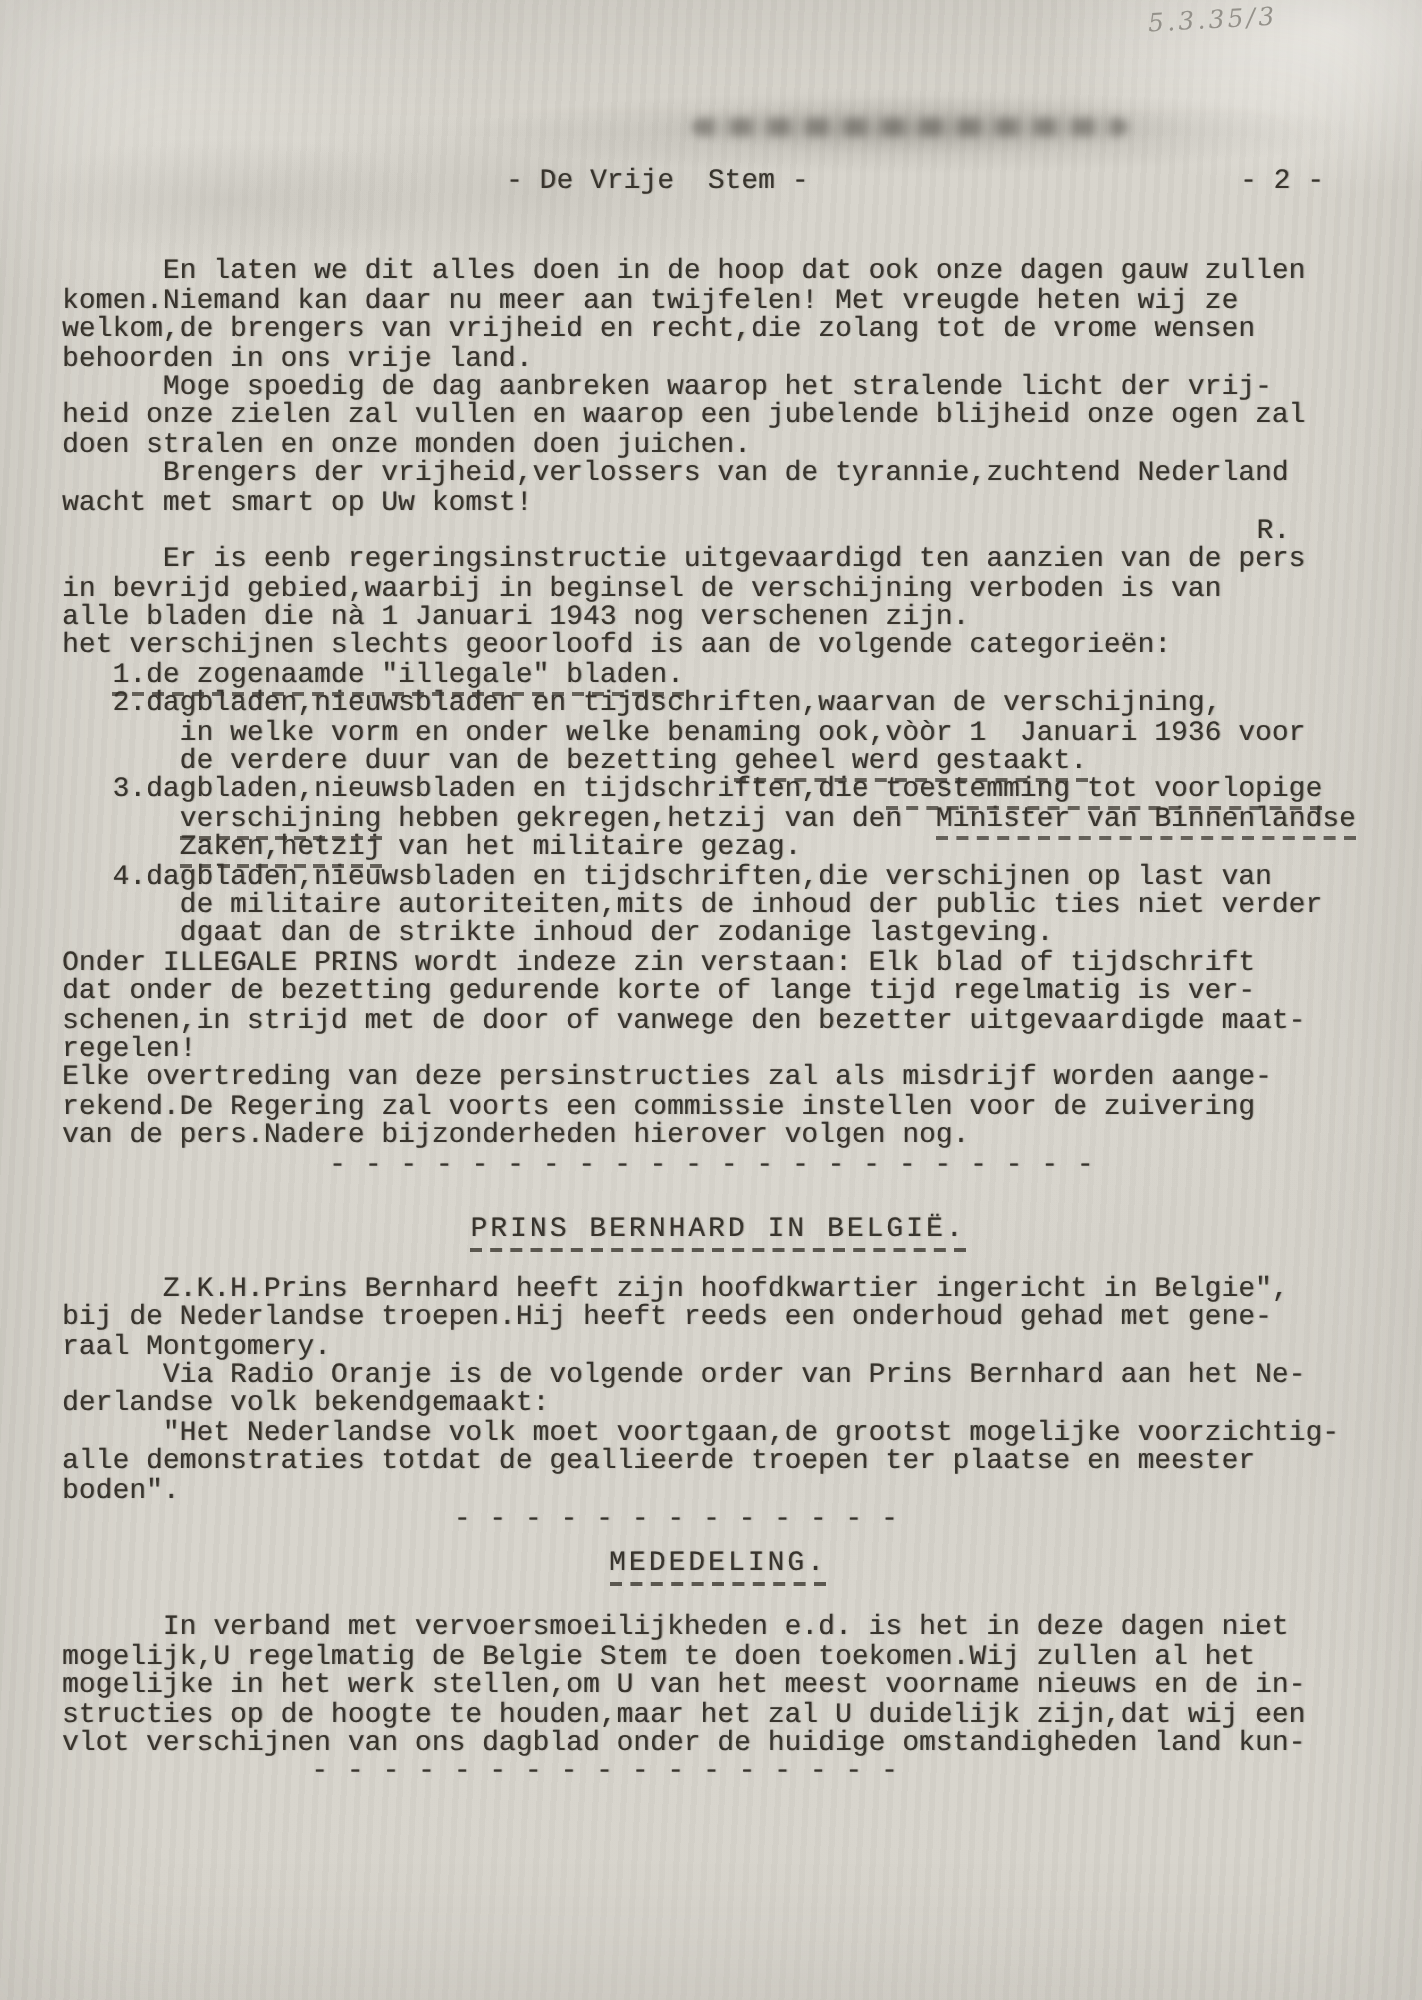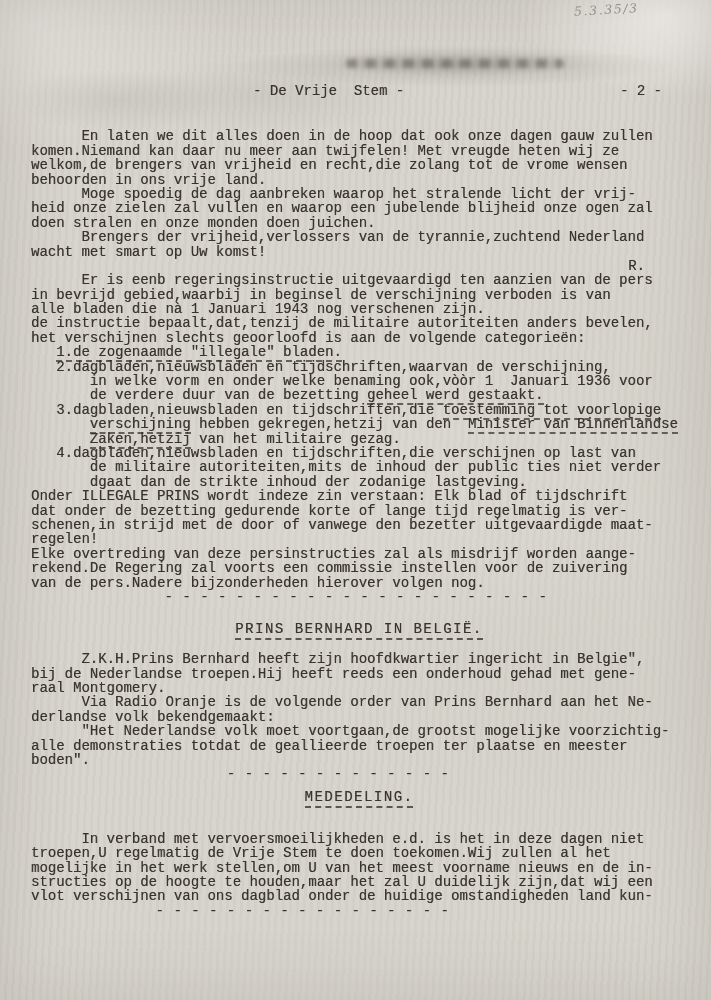--- a/index.html
+++ b/index.html
@@ -40,21 +40,21 @@
     text-shadow:0.4px 0.2px 0.6px rgba(56,52,45,.5);}
   .header-row{position:relative;height:14.4px;margin-bottom:31px;}
   .doc-title{position:absolute;left:222px;white-space:pre;}
   .page-num{position:absolute;left:589px;white-space:pre;}
   .line{white-space:pre;height:14.4px;}
   .u{border-bottom:2px dashed rgba(55,51,44,.72);}
   .right-line{text-align:right;padding-right:42px;}
   .heading{text-align:center;margin:2px 0 8px;height:16px;}
   .heading .hx{border-bottom:2px dashed rgba(55,51,44,.78);letter-spacing:1.5px;padding-bottom:1px;}
   .h-bernhard{margin-top:18px;margin-bottom:14px;}
-  .h-mededeling{margin-top:8px;margin-bottom:26px;}
+  .h-mededeling{margin-top:8px;margin-bottom:16px;}
   .dashes{letter-spacing:.5px;}
 </style>
 </head>
 <body>
 
 <div class="page">
   <div class="smudge-halo"></div>
   <div class="smudge"></div>
   <div class="annotation">5.3.35/3</div>
 
@@ -70,21 +70,20 @@
         <div class="line">behoorden in ons vrije land.</div>
         <div class="line">      Moge spoedig de dag aanbreken waarop het stralende licht der vrij-</div>
         <div class="line">heid onze zielen zal vullen en waarop een jubelende blijheid onze ogen zal</div>
         <div class="line">doen stralen en onze monden doen juichen.</div>
         <div class="line">      Brengers der vrijheid,verlossers van de tyrannie,zuchtend Nederland</div>
         <div class="line">wacht met smart op Uw komst!</div>
         <div class="line right-line">R.</div>
         <div class="line">      Er is eenb regeringsinstructie uitgevaardigd ten aanzien van de pers</div>
         <div class="line">in bevrijd gebied,waarbij in beginsel de verschijning verboden is van</div>
         <div class="line">alle bladen die nà 1 Januari 1943 nog verschenen zijn.</div>
-        <div class="line">de instructie bepaalt,dat,tenzij de militaire autoriteiten anders bevelen,</div>
         <div class="line">het verschijnen slechts geoorloofd is aan de volgende categorieën:</div>
         <div class="line"><span>   </span><span class="u">1.de zogenaamde "illegale" bladen.</span></div>
         <div class="line">   2.dagbladen,nieuwsbladen en tijdschriften,waarvan de verschijning,</div>
         <div class="line">       in welke vorm en onder welke benaming ook,vòòr 1  Januari 1936 voor</div>
         <div class="line"><span>       de verdere duur van de bezetting </span><span class="u">geheel werd gestaakt.</span></div>
         <div class="line"><span>   3.dagbladen,nieuwsbladen en tijdschriften,die </span><span class="u">toestemming tot voorlopige</span></div>
         <div class="line"><span>       </span><span class="u">verschijning</span><span> hebben gekregen,hetzij van den  </span><span class="u">Minister van Binnenlandse</span></div>
         <div class="line"><span>       </span><span class="u">Zaken,hetzij</span><span> van het militaire gezag.</span></div>
         <div class="line">   4.dagbladen,nieuwsbladen en tijdschriften,die verschijnen op last van</div>
         <div class="line">       de militaire autoriteiten,mits de inhoud der public ties niet verder</div>
@@ -102,20 +101,20 @@
         <div class="line">bij de Nederlandse troepen.Hij heeft reeds een onderhoud gehad met gene-</div>
         <div class="line">raal Montgomery.</div>
         <div class="line">      Via Radio Oranje is de volgende order van Prins Bernhard aan het Ne-</div>
         <div class="line">derlandse volk bekendgemaakt:</div>
         <div class="line">      "Het Nederlandse volk moet voortgaan,de grootst mogelijke voorzichtig-</div>
         <div class="line">alle demonstraties totdat de geallieerde troepen ter plaatse en meester</div>
         <div class="line">boden".</div>
         <div class="line dashes">                      - - - - - - - - - - - - -</div>
         <div class="heading h-mededeling"><span class="hx">MEDEDELING.</span></div>
         <div class="line">      In verband met vervoersmoeilijkheden e.d. is het in deze dagen niet</div>
-        <div class="line">troepen,U regelmatig de Vrije Stem te doen toekomen.Wij zullen al het</div>
+        <div class="line">mogelijk,U regelmatig de Belgie Stem te doen toekomen.Wij zullen al het</div>
         <div class="line">mogelijke in het werk stellen,om U van het meest voorname nieuws en de in-</div>
         <div class="line">structies op de hoogte te houden,maar het zal U duidelijk zijn,dat wij een</div>
         <div class="line">vlot verschijnen van ons dagblad onder de huidige omstandigheden land kun-</div>
         <div class="line dashes">              - - - - - - - - - - - - - - - - -</div>
       </div>
   </div>
 </div>
 
 </body></html>

